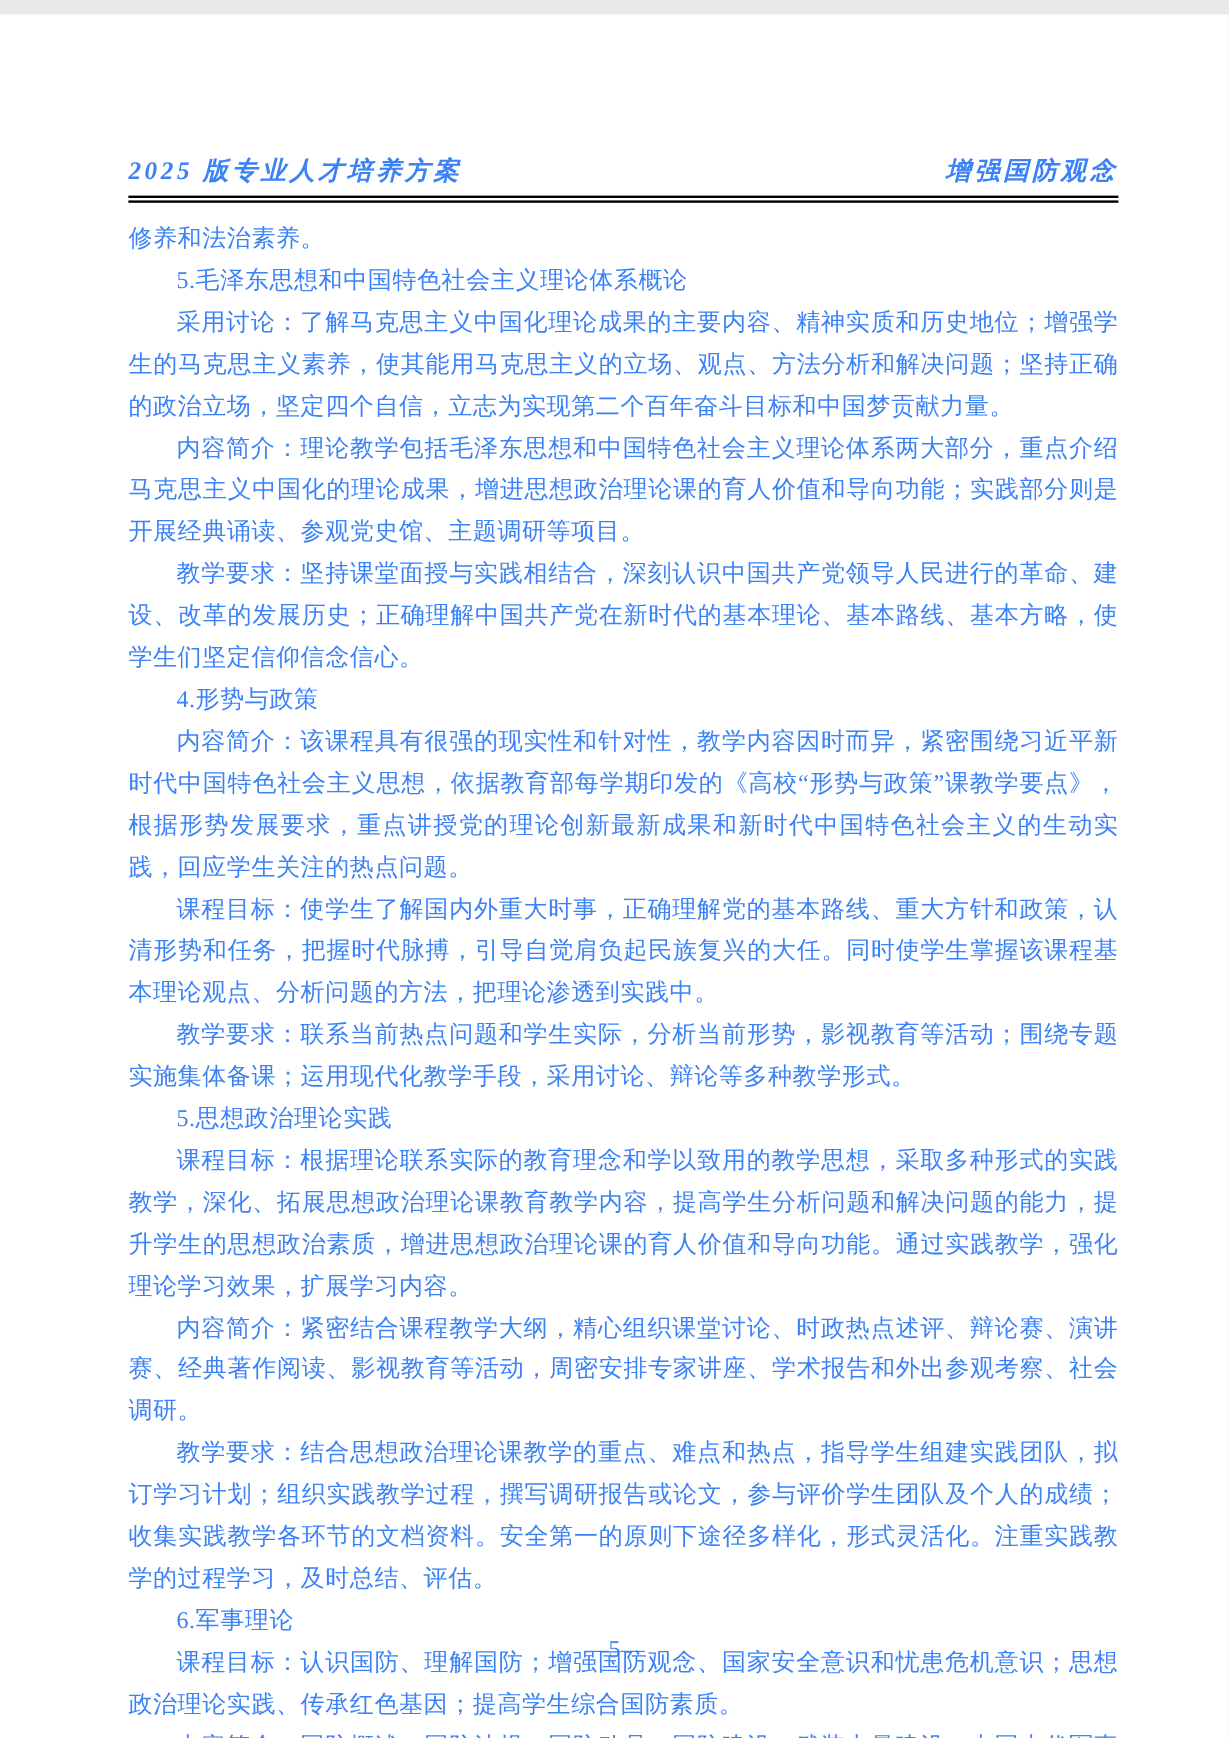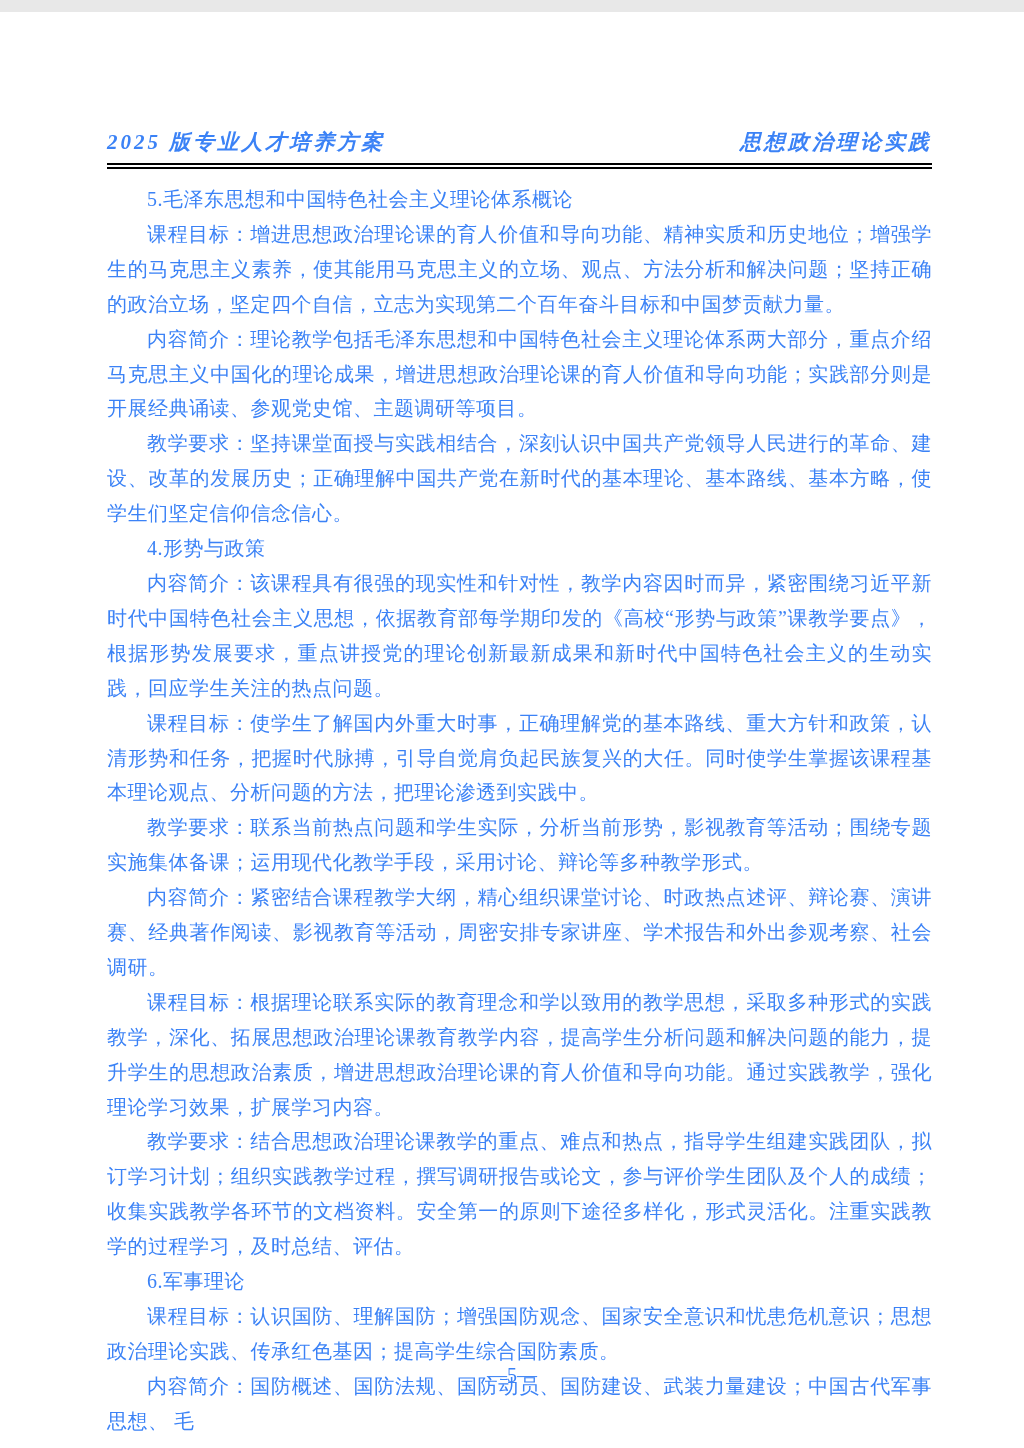--- a/index.html
+++ b/index.html
@@ -66,36 +66,38 @@
   }
 </style>
 </head>
 <body>
 
 <div class="page">
 
   <div class="page-header">
     <div class="header-row">
       <span>2025 版专业人才培养方案</span>
-      <span>思想政治理论实践</span>
+      <span>增强国防观念</span>
     </div>
     <div class="header-rule"></div>
   </div>
 
   <div class="document-body">
+      <p>修养和法治素养。</p>
       <p class="indent">5.毛泽东思想和中国特色社会主义理论体系概论</p>
-      <p class="indent">课程目标：增进思想政治理论课的育人价值和导向功能、精神实质和历史地位；增强学生的马克思主义素养，使其能用马克思主义的立场、观点、方法分析和解决问题；坚持正确的政治立场，坚定四个自信，立志为实现第二个百年奋斗目标和中国梦贡献力量。</p>
+      <p class="indent">采用讨论：了解马克思主义中国化理论成果的主要内容、精神实质和历史地位；增强学生的马克思主义素养，使其能用马克思主义的立场、观点、方法分析和解决问题；坚持正确的政治立场，坚定四个自信，立志为实现第二个百年奋斗目标和中国梦贡献力量。</p>
       <p class="indent">内容简介：理论教学包括毛泽东思想和中国特色社会主义理论体系两大部分，重点介绍马克思主义中国化的理论成果，增进思想政治理论课的育人价值和导向功能；实践部分则是开展经典诵读、参观党史馆、主题调研等项目。</p>
       <p class="indent">教学要求：坚持课堂面授与实践相结合，深刻认识中国共产党领导人民进行的革命、建设、改革的发展历史；正确理解中国共产党在新时代的基本理论、基本路线、基本方略，使学生们坚定信仰信念信心。</p>
       <p class="indent">4.形势与政策</p>
       <p class="indent">内容简介：该课程具有很强的现实性和针对性，教学内容因时而异，紧密围绕习近平新时代中国特色社会主义思想，依据教育部每学期印发的《高校“形势与政策”课教学要点》，根据形势发展要求，重点讲授党的理论创新最新成果和新时代中国特色社会主义的生动实践，回应学生关注的热点问题。</p>
       <p class="indent">课程目标：使学生了解国内外重大时事，正确理解党的基本路线、重大方针和政策，认清形势和任务，把握时代脉搏，引导自觉肩负起民族复兴的大任。同时使学生掌握该课程基本理论观点、分析问题的方法，把理论渗透到实践中。</p>
       <p class="indent">教学要求：联系当前热点问题和学生实际，分析当前形势，影视教育等活动；围绕专题实施集体备课；运用现代化教学手段，采用讨论、辩论等多种教学形式。</p>
+      <p class="indent">5.思想政治理论实践</p>
+      <p class="indent">课程目标：根据理论联系实际的教育理念和学以致用的教学思想，采取多种形式的实践教学，深化、拓展思想政治理论课教育教学内容，提高学生分析问题和解决问题的能力，提升学生的思想政治素质，增进思想政治理论课的育人价值和导向功能。通过实践教学，强化理论学习效果，扩展学习内容。</p>
       <p class="indent">内容简介：紧密结合课程教学大纲，精心组织课堂讨论、时政热点述评、辩论赛、演讲赛、经典著作阅读、影视教育等活动，周密安排专家讲座、学术报告和外出参观考察、社会调研。</p>
-      <p class="indent">课程目标：根据理论联系实际的教育理念和学以致用的教学思想，采取多种形式的实践教学，深化、拓展思想政治理论课教育教学内容，提高学生分析问题和解决问题的能力，提升学生的思想政治素质，增进思想政治理论课的育人价值和导向功能。通过实践教学，强化理论学习效果，扩展学习内容。</p>
       <p class="indent">教学要求：结合思想政治理论课教学的重点、难点和热点，指导学生组建实践团队，拟订学习计划；组织实践教学过程，撰写调研报告或论文，参与评价学生团队及个人的成绩；收集实践教学各环节的文档资料。安全第一的原则下途径多样化，形式灵活化。注重实践教学的过程学习，及时总结、评估。</p>
       <p class="indent">6.军事理论</p>
       <p class="indent">课程目标：认识国防、理解国防；增强国防观念、国家安全意识和忧患危机意识；思想政治理论实践、传承红色基因；提高学生综合国防素质。</p>
       <p class="indent">内容简介：国防概述、国防法规、国防动员、国防建设、武装力量建设；中国古代军事思想、 毛</p>
     </div>
 
   <div class="page-footer">
     <span>—5—</span>
   </div>
 

